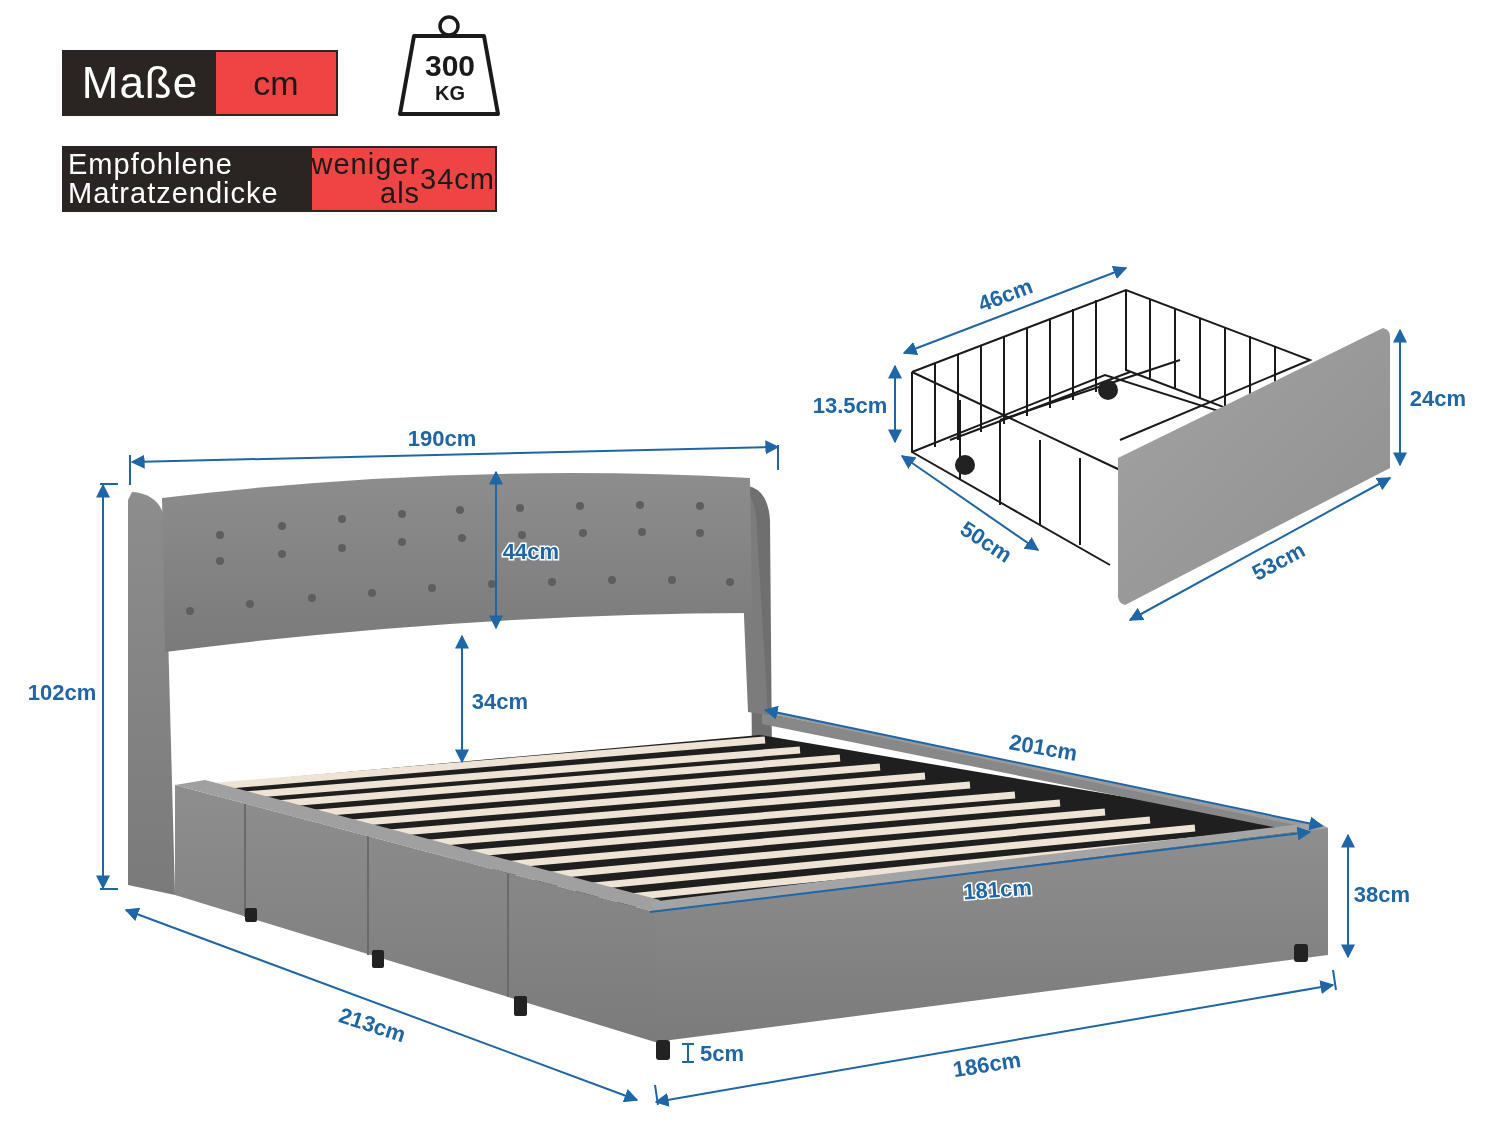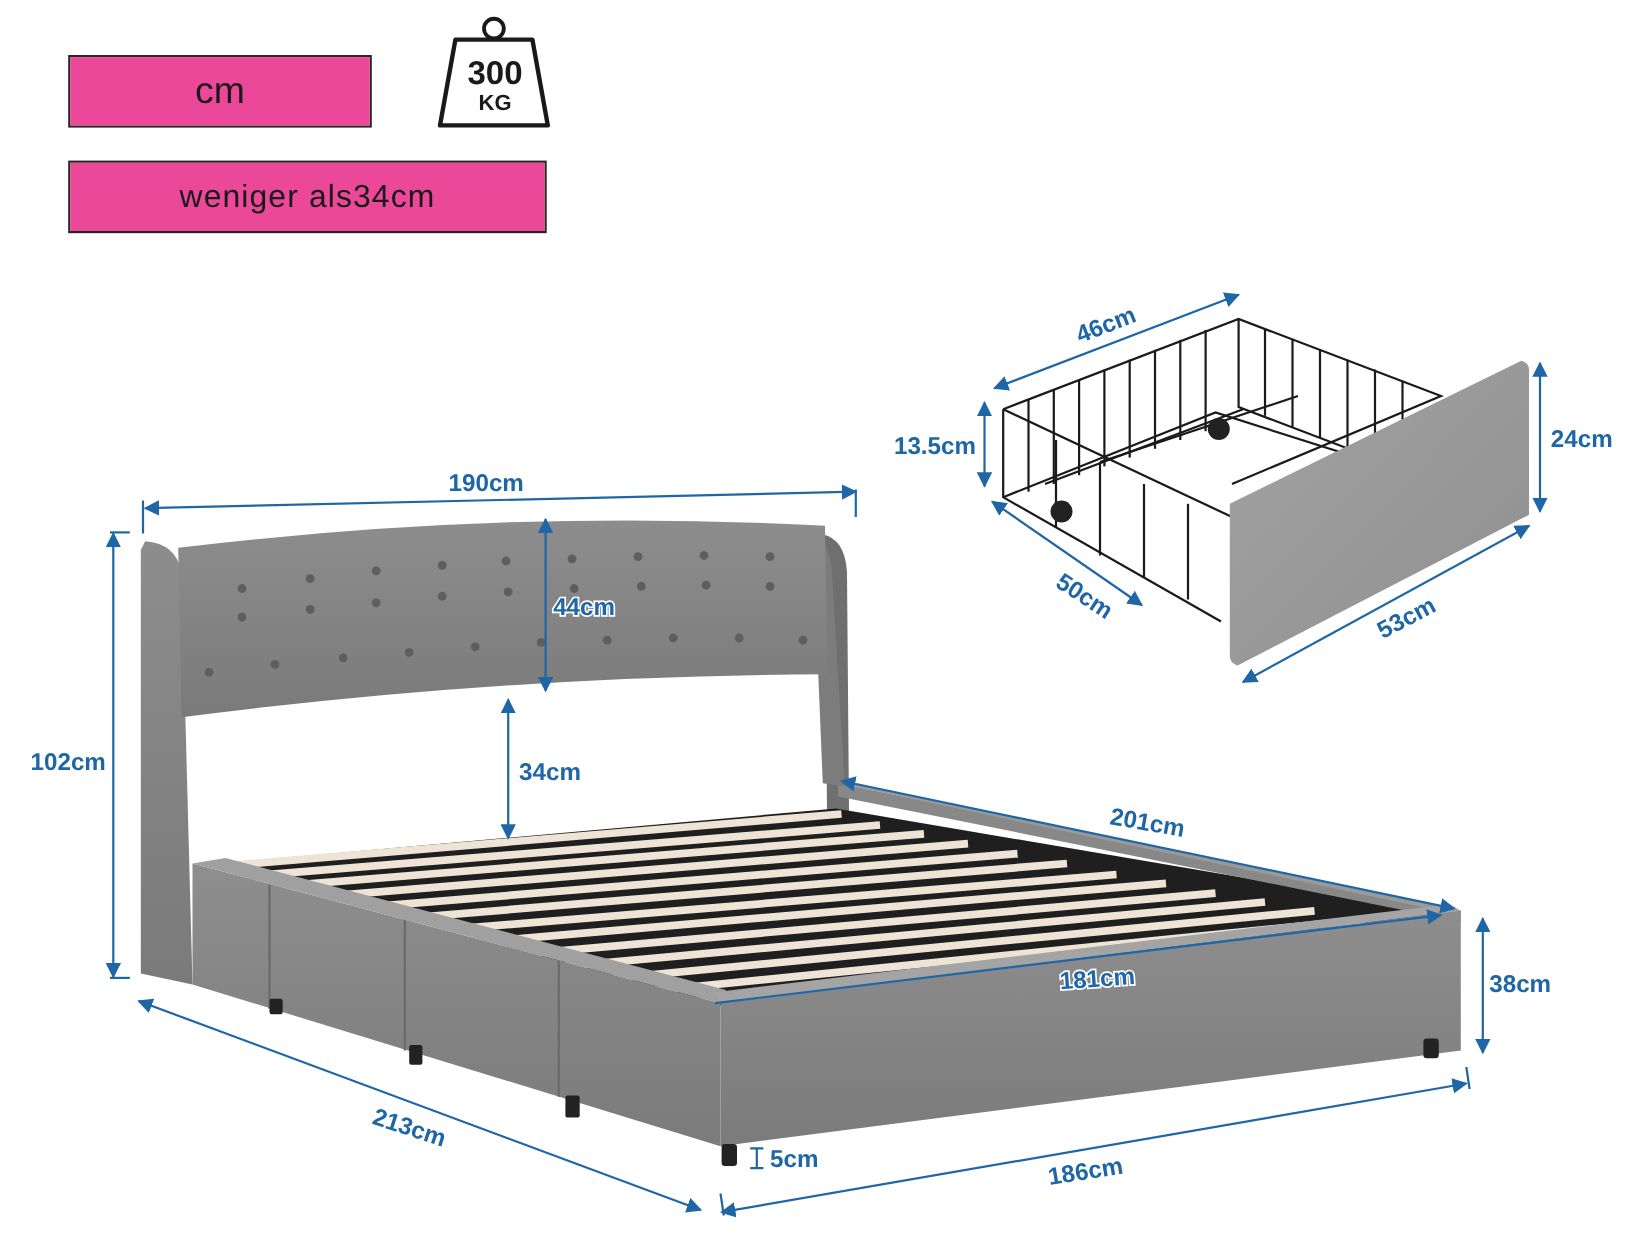--- a/index.html
+++ b/index.html
@@ -1,46 +1,51 @@
 <!DOCTYPE html>
 <html><head>
 <meta charset="utf-8">
 <style>
   html, body { margin:0; padding:0; background:#ffffff; }
   body { width:1500px; height:1125px; position:relative; overflow:hidden; font-family:"Liberation Sans", sans-serif; }
   .abs { position:absolute; }
   .spec-box { position:absolute; display:flex; border:2px solid #2a2522; box-sizing:border-box; }
   .spec-dark { background:#2a2522; color:#ffffff; display:flex; align-items:center; justify-content:center; }
-  .spec-light { background:#ec4899; color:#1a1a1a; display:flex; align-items:center; justify-content:center; text-align:right; }
+  .spec-light { background:#ef4444; color:#1a1a1a; display:flex; align-items:center; justify-content:center; text-align:right; }
   #units-box { left:62px; top:50px; width:276px; height:66px; }
   #units-box .spec-dark { width:152px; font-size:44px; letter-spacing:1px; }
   #units-box .spec-light { flex:1; font-size:34px; }
   #mattress-box { left:62px; top:146px; width:435px; height:66px; }
   #mattress-box .spec-dark { width:248px; font-size:29px; line-height:29px; flex-direction:column; align-items:flex-start; padding-left:4px; letter-spacing:1px; }
   #mattress-box .spec-light { flex:1; font-size:29px; line-height:29px; flex-direction:row; letter-spacing:1px; }
   svg text.dim { font-family:"Liberation Sans", sans-serif; font-weight:bold; fill:#1e66a6; font-size:22px; }
   svg text.dim-outline { font-family:"Liberation Sans", sans-serif; font-weight:bold; fill:#1e66a6; font-size:22px; stroke:#ffffff; stroke-width:3px; paint-order:stroke; }
   .kg-text { font-family:"Liberation Sans", sans-serif; font-weight:bold; fill:#1a1a1a; }
 </style>
 </head>
 <body>
 
 <div id="units-box" class="spec-box">
+  <div class="spec-dark">Maße</div>
   <div class="spec-light">cm</div>
 </div>
 
 <svg class="abs" style="left:394px; top:14px;" width="110" height="104" viewBox="0 0 110 104">
   <circle cx="55" cy="12" r="9" fill="none" stroke="#1a1a1a" stroke-width="3.5"></circle>
   <path d="M20 22 L90 22 L104 100 L6 100 Z" fill="#ffffff" stroke="#1a1a1a" stroke-width="4" stroke-linejoin="round"></path>
   <path d="M20 22 L90 22 L104 100 L6 100 Z" fill="none" stroke="#1a1a1a" stroke-width="1"></path>
   <text class="kg-text" x="56" y="62" font-size="30" text-anchor="middle">300</text>
   <text class="kg-text" x="56" y="86" font-size="20" text-anchor="middle">KG</text>
 </svg>
 
 <div id="mattress-box" class="spec-box">
+  <div class="spec-dark">
+    <span>Empfohlene</span>
+    <span>Matratzendicke</span>
+  </div>
   <div class="spec-light">
     <span>weniger als</span>
     <span>34cm</span>
   </div>
 </div>
 
 <svg class="abs" style="left:0; top:0;" width="1500" height="1125" viewBox="0 0 1500 1125">
   <defs>
     <marker id="arr" viewBox="0 0 10 10" refX="9" refY="5" markerWidth="7" markerHeight="7" orient="auto-start-reverse">
       <path d="M0 0 L10 5 L0 10 Z" fill="#1e66a6"></path>

